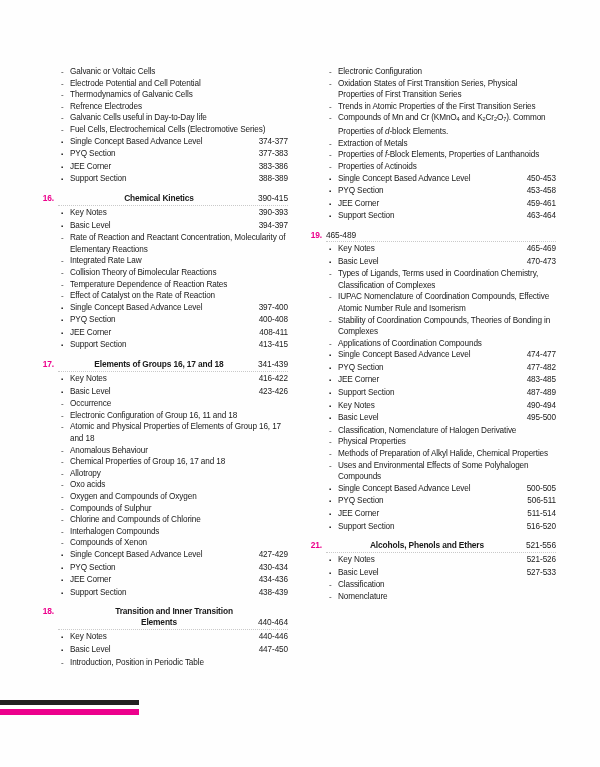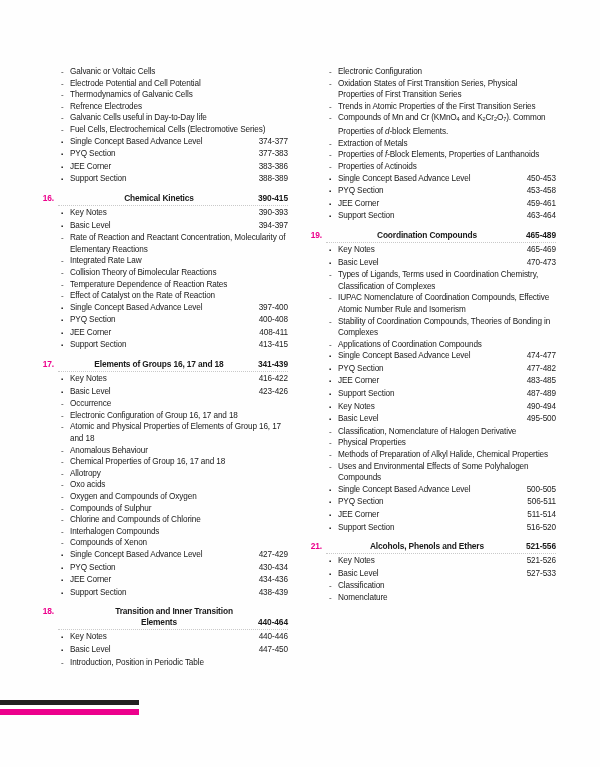--- a/index.html
+++ b/index.html
@@ -71,21 +71,21 @@
     flex: 1 1 auto;
     font-weight: bold;
     font-size: 8.4px;
     letter-spacing: -0.15px;
     line-height: 11px;
     padding-left: 2px;
     text-align: center;
   }
   .ch-pages {
     flex: 0 0 auto;
-    font-weight: bold;
+    font-weight: normal;
     font-size: 8.4px;
     letter-spacing: -0.1px;
     white-space: nowrap;
     text-align: right;
   }
 
   .entry {
     display: flex;
     align-items: baseline;
     line-height: 11.6px;
@@ -271,21 +271,21 @@
           <span class="label">Basic Level</span>
           <span class="pages">423-426</span>
         </div>
         <div class="entry topic">
           <span class="mark">-</span>
           <span class="label">Occurrence</span>
           <span class="pages"></span>
         </div>
         <div class="entry topic">
           <span class="mark">-</span>
-          <span class="label">Electronic Configuration of Group 16, 17 and 18</span>
+          <span class="label">Electronic Configuration of Group 16, 11 and 18</span>
           <span class="pages"></span>
         </div>
         <div class="entry topic">
           <span class="mark">-</span>
           <span class="label">Atomic and Physical Properties of Elements of Group 16, 17 and 18</span>
           <span class="pages"></span>
         </div>
         <div class="entry topic">
           <span class="mark">-</span>
           <span class="label">Anomalous Behaviour</span>
@@ -428,21 +428,20 @@
           <span class="label">JEE Corner</span>
           <span class="pages">459-461</span>
         </div>
         <div class="entry section">
           <span class="mark sq">▪</span>
           <span class="label">Support Section</span>
           <span class="pages">463-464</span>
         </div>
         <div class="chapter">
           <span class="ch-num">19.</span>
-          <span class="ch-title">Coordination Compounds</span>
           <span class="ch-pages">465-489</span>
         </div>
         <div class="entry section">
           <span class="mark sq">▪</span>
           <span class="label">Key Notes</span>
           <span class="pages">465-469</span>
         </div>
         <div class="entry section">
           <span class="mark sq">▪</span>
           <span class="label">Basic Level</span>

